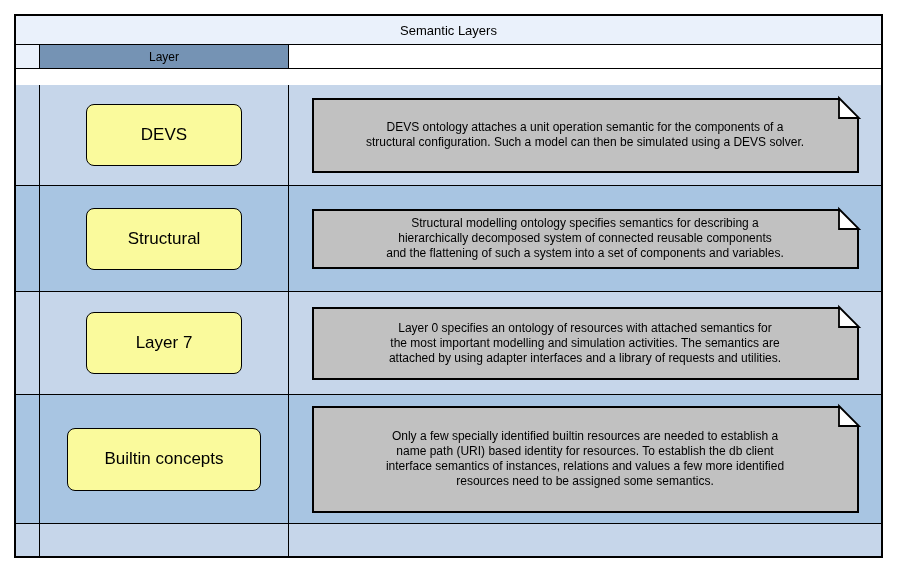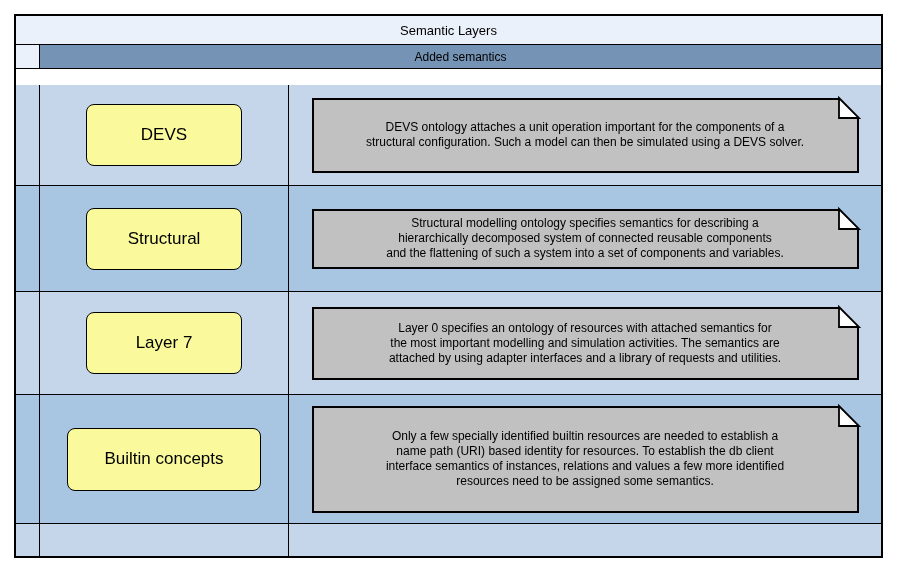--- a/index.html
+++ b/index.html
@@ -103,39 +103,39 @@
 <body>
 
 <div class="table">
 
   <div class="title-row">
     <span>Semantic Layers</span>
   </div>
 
   <div class="header-row">
     <div class="gutter"></div>
-    <div class="col-added header-cell">
-      <span>Added semantics</span>
+    <div class="col-layer header-cell">
+      <span>Layer</span>
     </div>
   </div>
 
   <div class="row row-light r1">
     <div class="gutter"></div>
     <div class="col-layer">
       <div class="layer-box">
         <span>DEVS</span>
       </div>
     </div>
     <div class="col-added">
       <div class="note">
         <svg class="fold" viewBox="0 0 20 20">
           <polygon class="fold-cover" points="0,0 20,0 20,20"></polygon>
           <polygon class="fold-paper" points="0,0 20,20 0,20"></polygon>
         </svg>
-        <div class="note-text">DEVS ontology attaches a unit operation important for the components of a
+        <div class="note-text">DEVS ontology attaches a unit operation semantic for the components of a
 structural configuration. Such a model can then be simulated using a DEVS solver.</div>
       </div>
     </div>
   </div>
 
   <div class="row row-dark r2">
     <div class="gutter"></div>
     <div class="col-layer">
       <div class="layer-box">
         <span>Structural</span>

